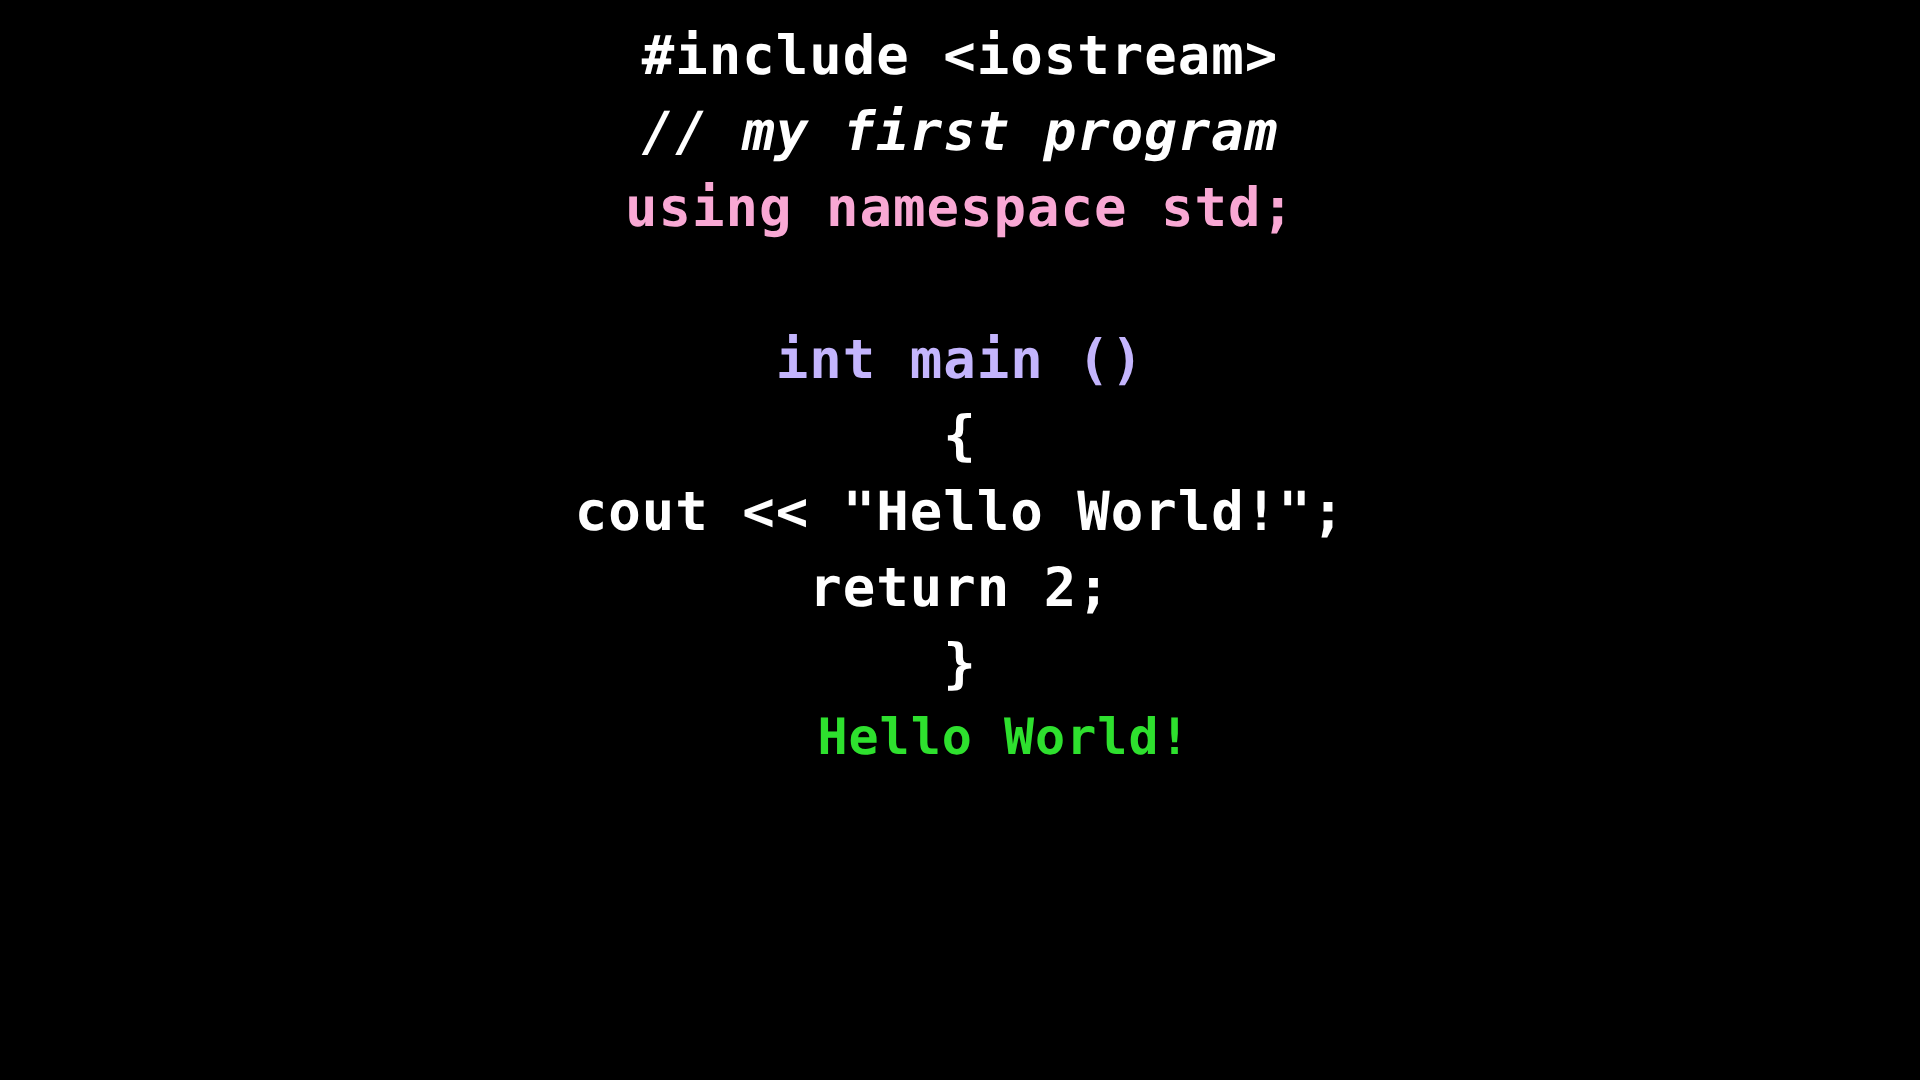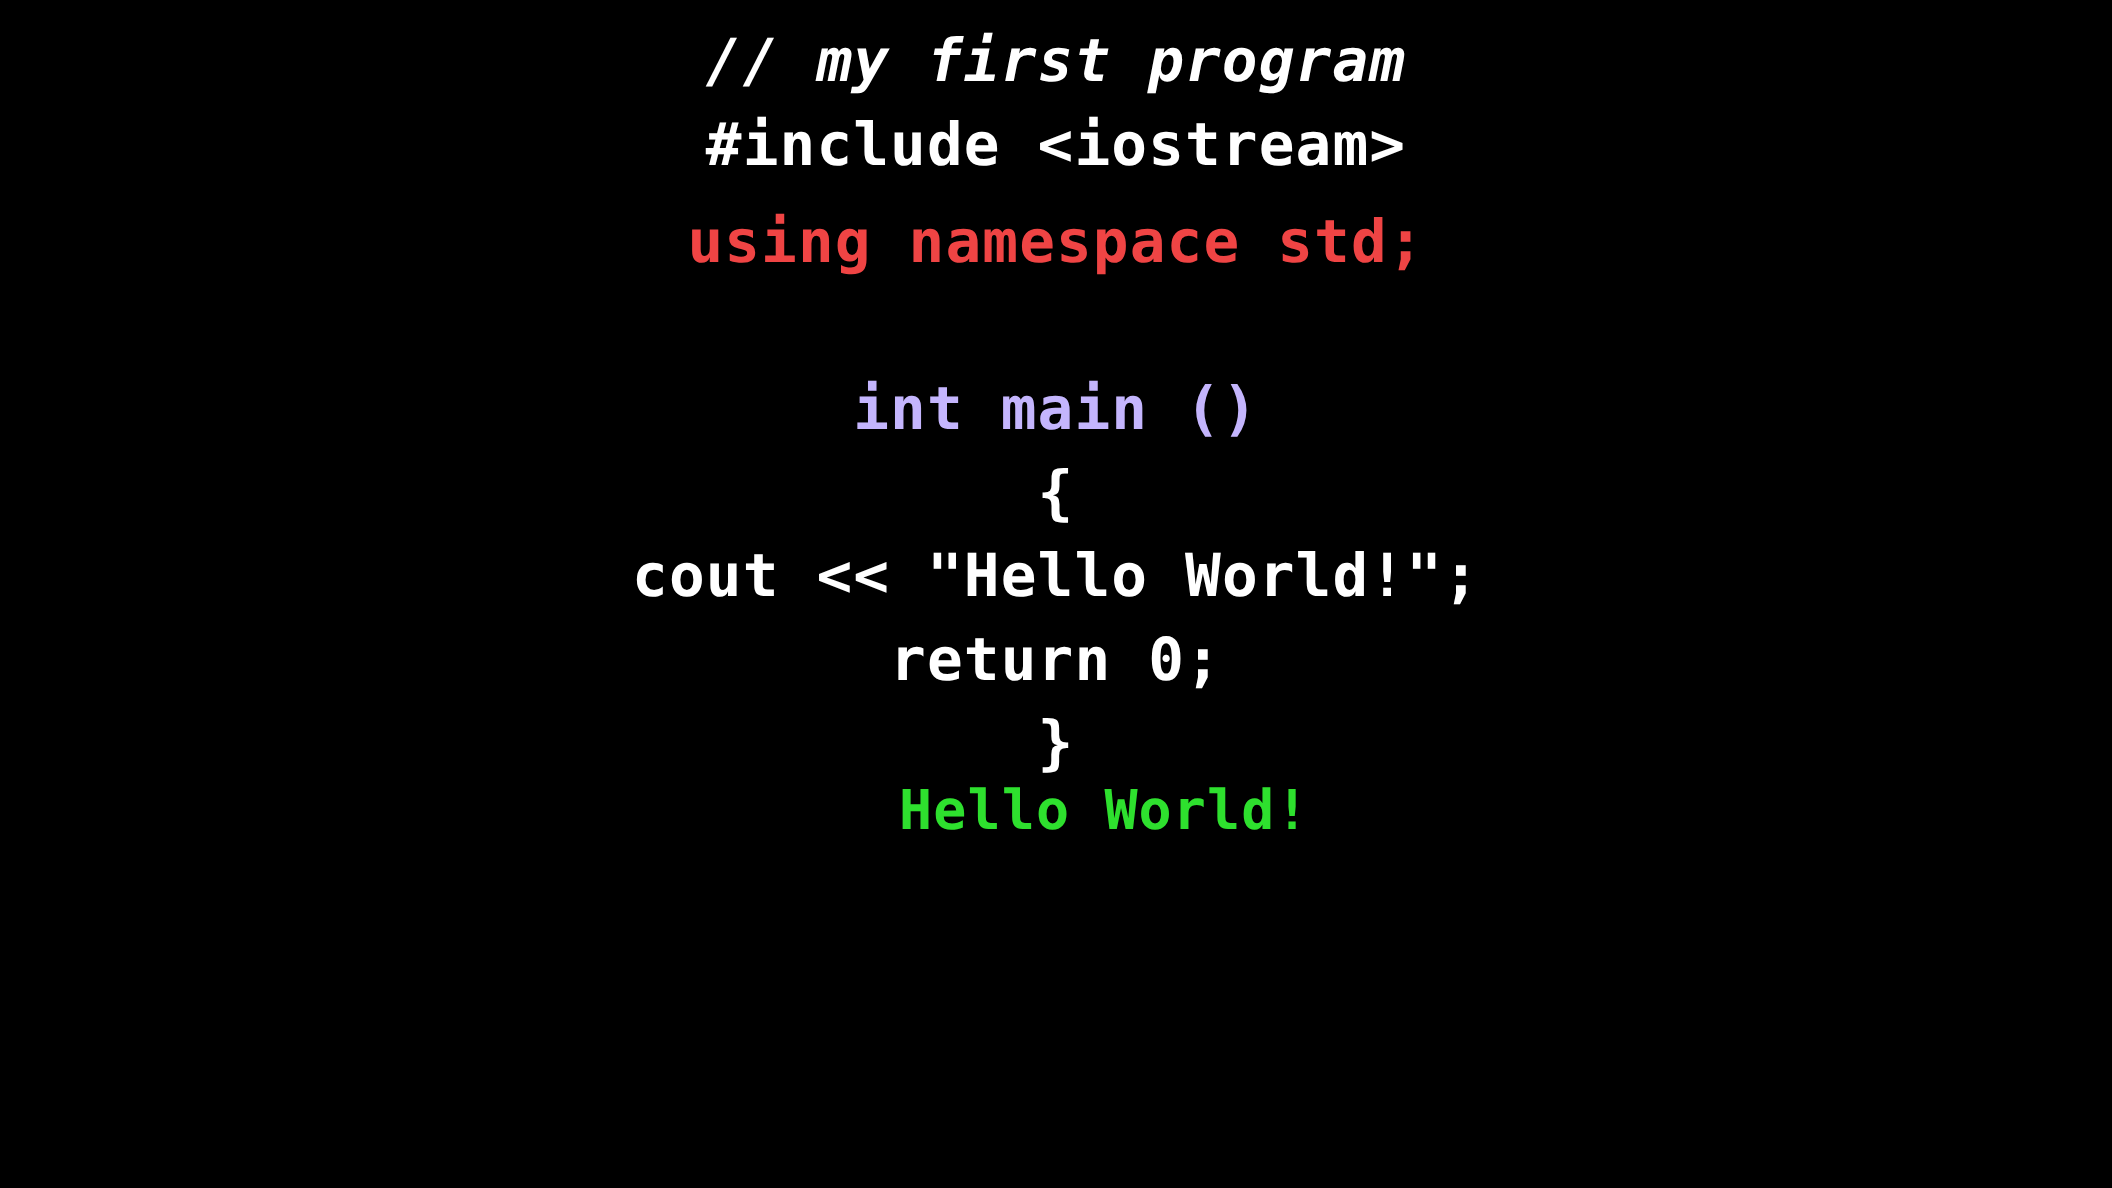--- a/index.html
+++ b/index.html
@@ -69,28 +69,28 @@
     font-weight: 700;
     white-space: pre;
   }
 </style>
 </head>
 <body>
 
 <div id="screen" style="background: rgb(0, 0, 0);">
 
   <div class="code-block">
+    <span class="line" style="color: rgb(255, 255, 255);">#include &lt;iostream&gt;</span>
     <span class="line comment" style="color: rgb(255, 255, 255);">// my first program</span>
-    <span class="line" style="color: rgb(255, 255, 255);">#include &lt;iostream&gt;</span>
-    <span class="line" style="color: #ef4444; margin-top: 12px;">using namespace std;</span>
+    <span class="line" style="color: #f9a8d4;">using namespace std;</span>
     <span class="line blank"> </span>
     <span class="line" style="color: #c4b5fd;">int main ()</span>
     <span class="line" style="color: rgb(255, 255, 255);">{</span>
     <span class="line" style="color: rgb(255, 255, 255);">cout &lt;&lt; "Hello World!";</span>
-    <span class="line" style="color: rgb(255, 255, 255);">return 0;</span>
+    <span class="line" style="color: rgb(255, 255, 255);">return 2;</span>
     <span class="line" style="color: rgb(255, 255, 255);">}</span>
   </div>
 
   <div class="output-block">
     <span class="output-line" id="output-line-0" style="color: rgb(46, 224, 46); padding-left: 44px;">Hello World!</span>
   </div>
 
 </div>
 
 </body></html>

